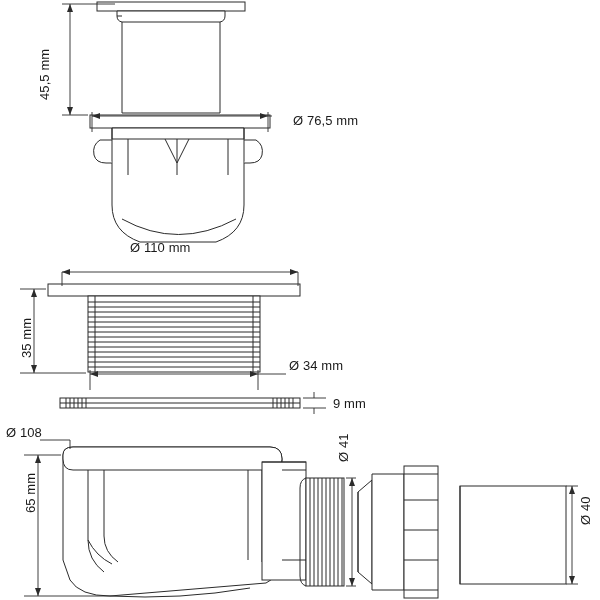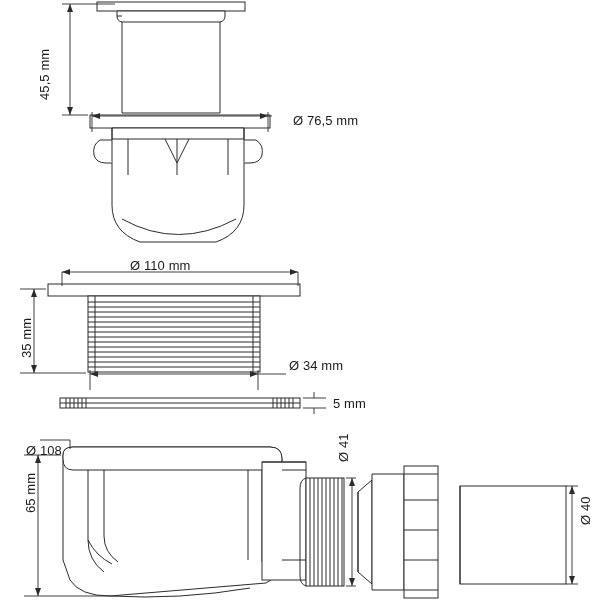--- a/index.html
+++ b/index.html
@@ -223,29 +223,29 @@
         <line x1="566" y1="486" x2="578" y2="486"></line>
         <line x1="566" y1="584" x2="578" y2="584"></line>
       </g>
     </g>
   </svg>
 
   <div class="dimtext rot90" style="left:37px; top:100px;">45,5 mm</div>
 
   <div class="dimtext" style="left:277px; top:113px;margin-left:16px;">Ø 76,5 mm</div>
 
-  <div class="dimtext" style="left:130px; top:258px;">Ø 110 mm</div>
+  <div class="dimtext" style="left:130px; top:240px;">Ø 110 mm</div>
 
   <div class="dimtext rot90" style="left:19px; top:358px;">35 mm</div>
 
   <div class="dimtext" style="left:289px; top:358px;">Ø 34 mm</div>
 
-  <div class="dimtext" style="left:333px; top:396px;">5 mm</div>
-
-  <div class="dimtext" style="left:6px; top:443px;margin-left:20px;">Ø 108</div>
+  <div class="dimtext" style="left:333px; top:396px;">9 mm</div>
+
+  <div class="dimtext" style="left:6px; top:425px;">Ø 108</div>
 
   <div class="dimtext rot90" style="left:336px; top:462px;">Ø 41</div>
 
   <div class="dimtext rot90" style="left:23px; top:513px;">65 mm</div>
 
   <div class="dimtext rot90" style="left:578px; top:525px;">Ø 40</div>
 
 </div>
 
 </body></html>

